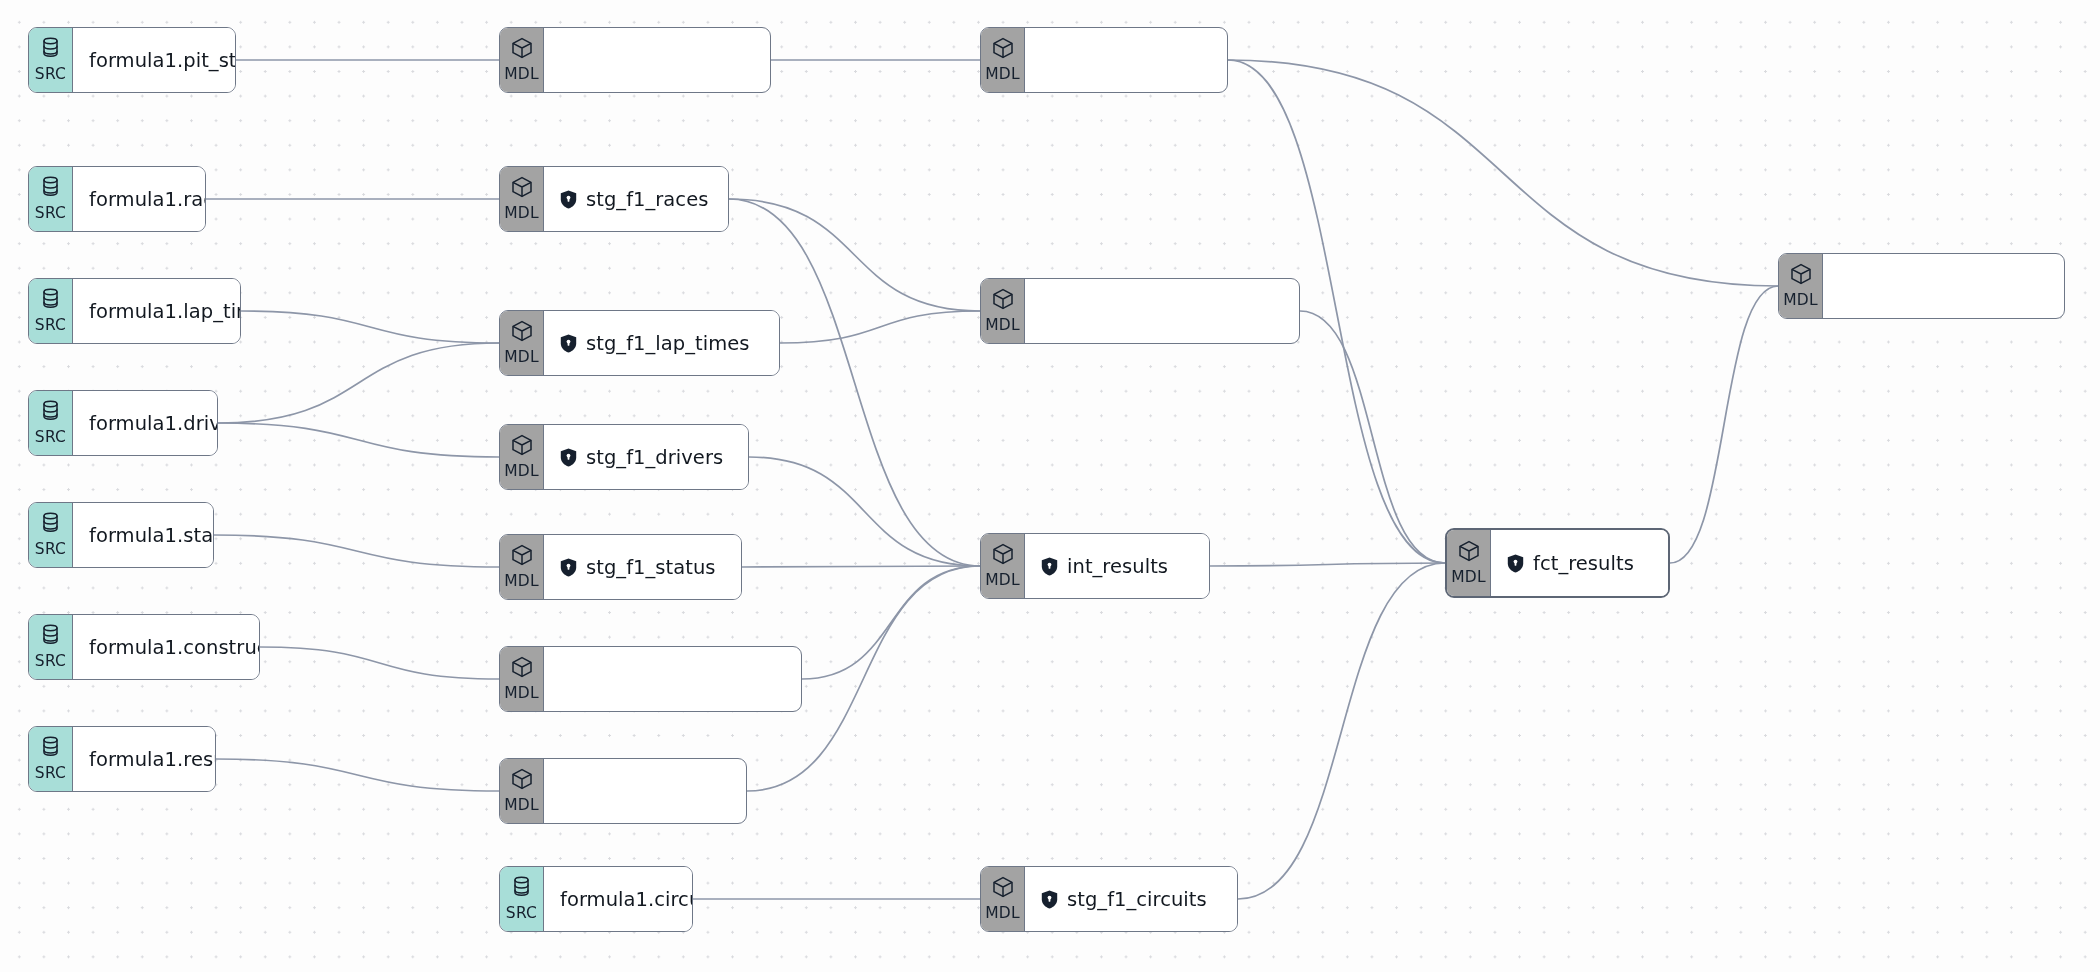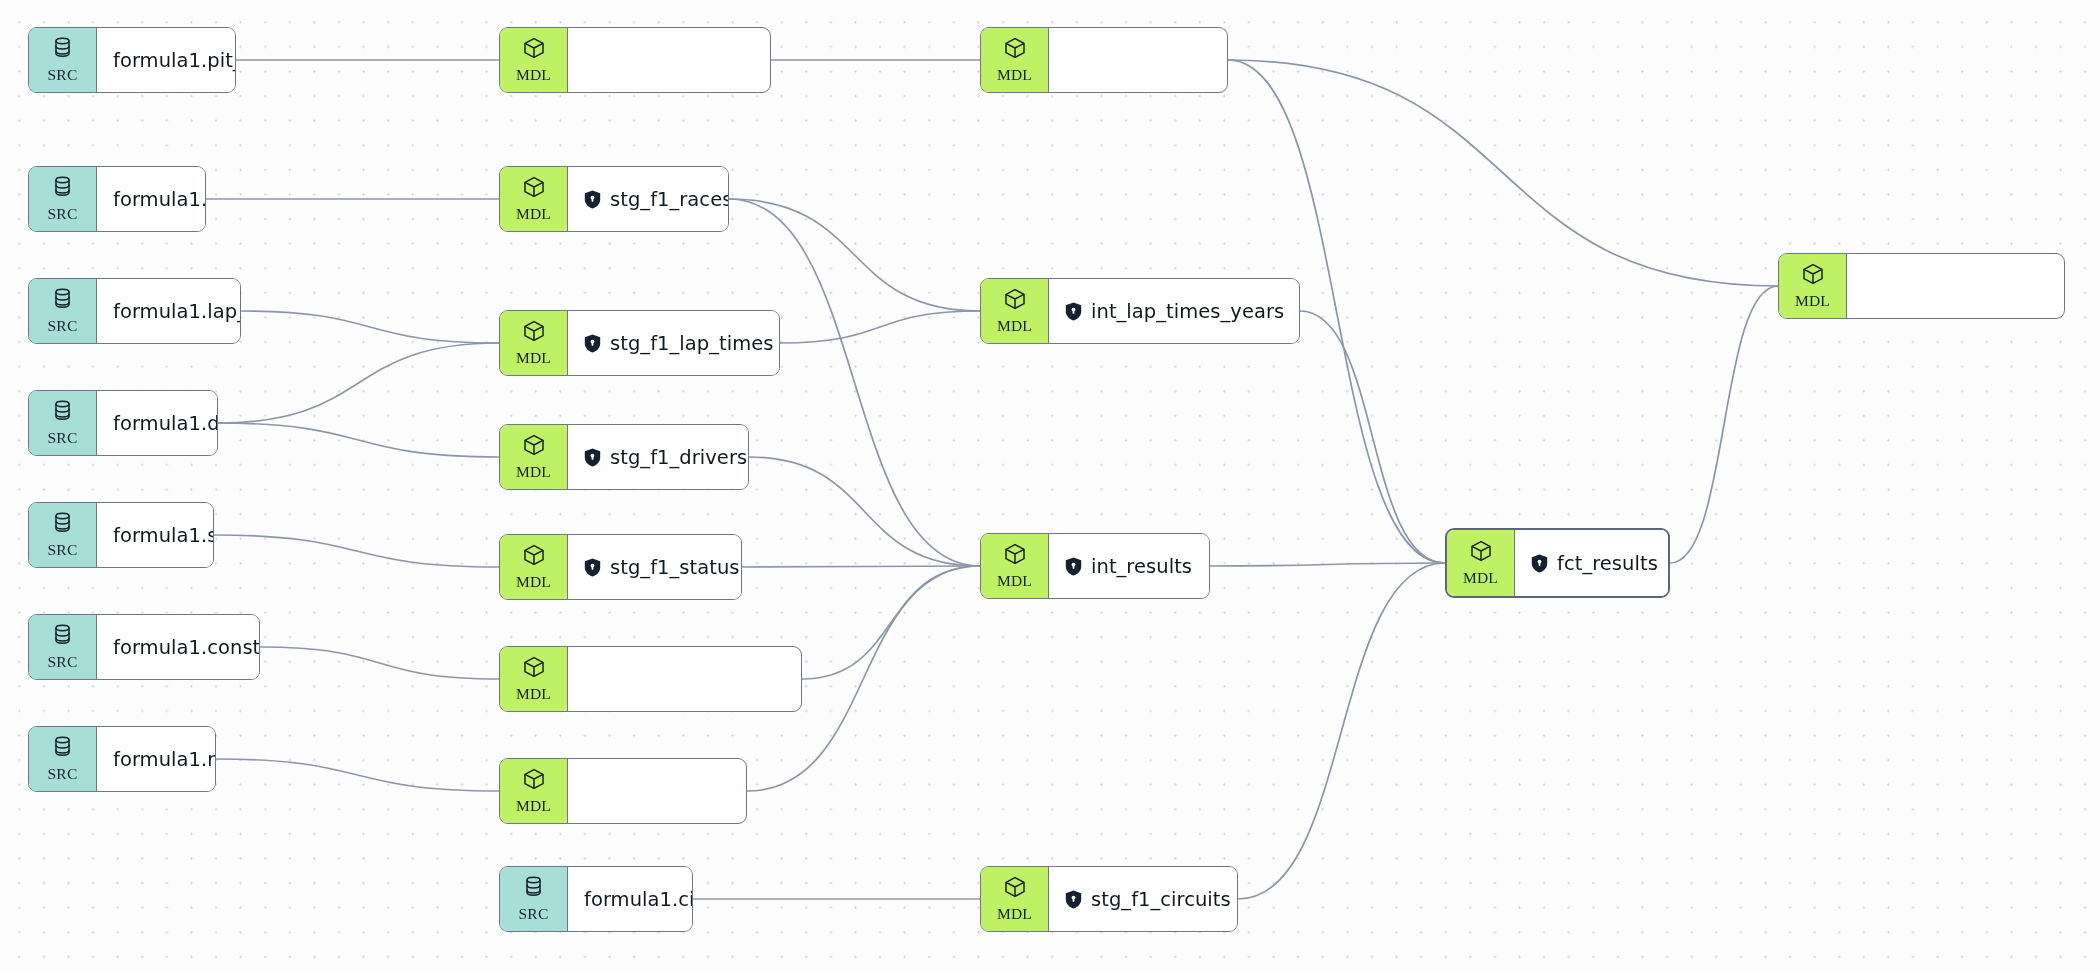--- a/index.html
+++ b/index.html
@@ -41,32 +41,31 @@
     background: #ffffff;
     overflow: hidden;
     box-shadow: 0 0 0 0 rgba(0,0,0,0);
   }
   .node.selected {
     border-width: 2.4px;
     border-color: #5d6675;
   }
   .badge {
     flex: 0 0 auto;
-    width: 68px;
+    width: 44px;
     display: flex;
     flex-direction: column;
     align-items: center;
     justify-content: center;
     gap: 7px;
     border-right: 1.4px solid #6e7787;
     box-sizing: border-box;
-    font-family: Liberation Serif, serif;
   }
   .badge.src { background: #a8ded8; }
-  .badge.mdl { background: #bef264; justify-content: center; }
+  .badge.mdl { background: #a3a3a3; justify-content: center; }
   .badge .glyph {
     display: block;
     height: 22px;
     line-height: 0;
   }
   .badge .kind {
     font-size: 15.5px;
     color: #16202e;
     letter-spacing: 0.2px;
     line-height: 1;
@@ -356,28 +355,20 @@
         </div>
       </div>
       <div class="node" style="left: 980px; top: 278px; width: 320px; height: 66px;">
         <div class="badge mdl">
           <span class="glyph"><svg width="22" height="22" viewBox="0 0 22 22" fill="none" xmlns="http://www.w3.org/2000/svg">
               <path d="M11 1.6 20 6.3v9.4L11 20.4 2 15.7V6.3L11 1.6Z" stroke="#16202e" stroke-width="1.5" stroke-linejoin="round"></path>
               <path d="M2 6.3 11 11l9-4.7M11 11v9.4" stroke="#16202e" stroke-width="1.5" stroke-linejoin="round"></path>
             </svg></span>
           <span class="kind">MDL</span>
         </div>
-        <div class="body">
-          <span class="shield"><svg width="17" height="19" viewBox="0 0 17 19" xmlns="http://www.w3.org/2000/svg">
-              <path d="M8.5 0.6 16.2 3.3v6.2c0 4.3-3.2 7.6-7.7 9-4.5-1.4-7.7-4.7-7.7-9V3.3L8.5 0.6Z" fill="#16202e"></path>
-              <circle cx="8.5" cy="7.6" r="1.9" fill="#ffffff"></circle>
-              <rect x="7.6" y="8.2" width="1.8" height="3.6" rx="0.9" fill="#ffffff"></rect>
-            </svg></span>
-          <span class="label">int_lap_times_years</span>
-        </div>
       </div>
       <div class="node" style="left: 980px; top: 533px; width: 230px; height: 66px;">
         <div class="badge mdl">
           <span class="glyph"><svg width="22" height="22" viewBox="0 0 22 22" fill="none" xmlns="http://www.w3.org/2000/svg">
               <path d="M11 1.6 20 6.3v9.4L11 20.4 2 15.7V6.3L11 1.6Z" stroke="#16202e" stroke-width="1.5" stroke-linejoin="round"></path>
               <path d="M2 6.3 11 11l9-4.7M11 11v9.4" stroke="#16202e" stroke-width="1.5" stroke-linejoin="round"></path>
             </svg></span>
           <span class="kind">MDL</span>
         </div>
         <div class="body">

